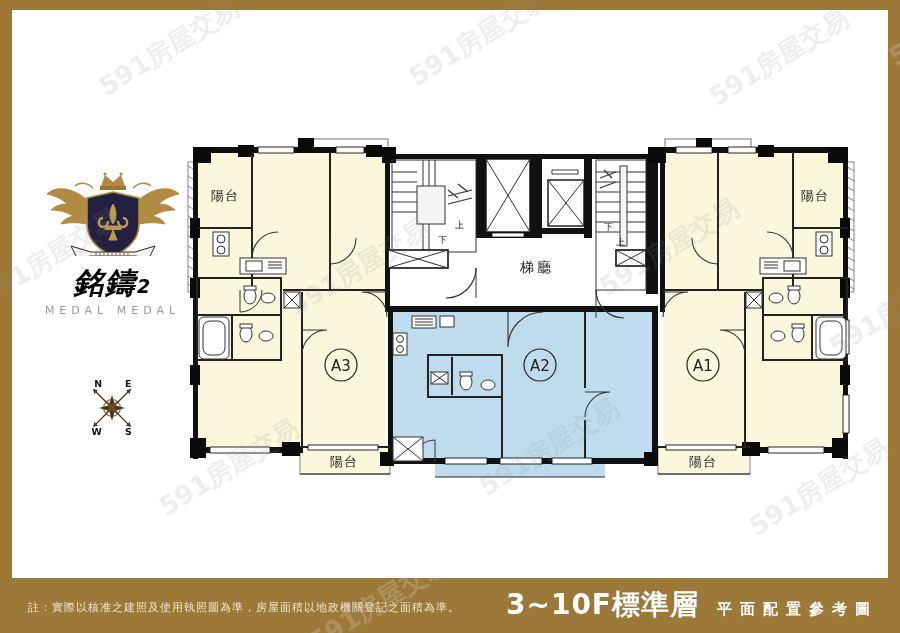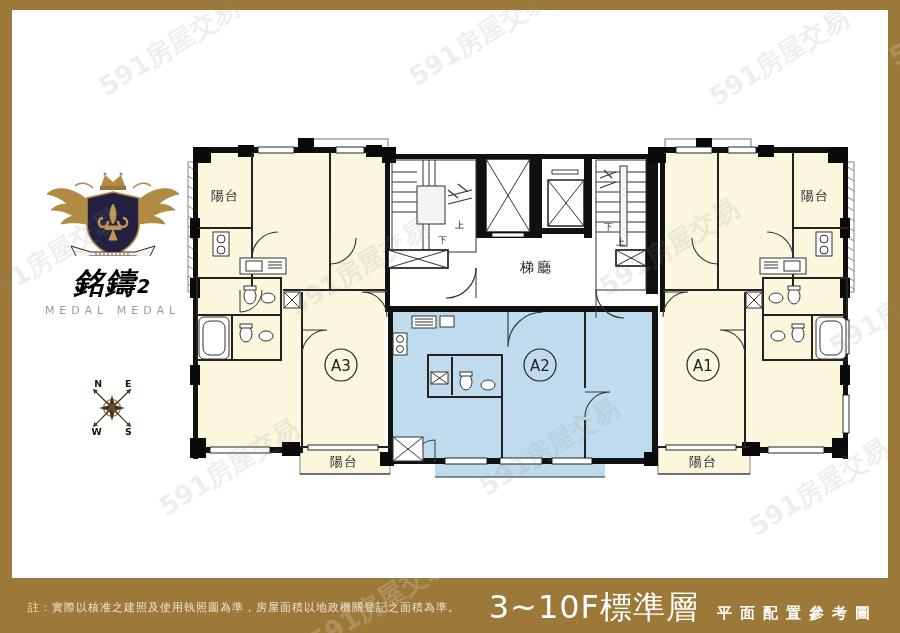--- a/index.html
+++ b/index.html
@@ -14,21 +14,21 @@
   .brand-sub{margin-top:8px;font-size:24px;font-weight:bold;color:#A8843C;letter-spacing:4px;}
   .brand-sub .bar{font-weight:normal;font-size:22px;color:#A8843C;padding:0 6px;}
   .compass{position:absolute;left:84px;top:378px;width:56px;height:58px;}
   
   .plan{position:absolute;left:185px;top:130px;}
   .plan text{font-family:"DejaVu Sans","Liberation Sans",sans-serif;fill:#222;}
   
   .footer{position:absolute;left:0;top:578px;width:900px;height:55px;background:#9C7839;}
   .footer-note{position:absolute;left:28px;top:22px;font-size:11px;color:#EFE6D2;letter-spacing:1px;}
   .footer-title{position:absolute;right:22px;top:8px;display:flex;align-items:baseline;gap:18px;color:#ffffff;}
-  .ft-big{font-size:32px;font-weight:normal;letter-spacing:1px;}
+  .ft-big{font-size:28px;font-weight:bold;letter-spacing:1px;}
   .ft-sub{font-size:15px;font-weight:bold;letter-spacing:8px;text-align:right;}
   
   .wm{position:absolute;font-size:26px;font-weight:bold;color:#8a8a8a;opacity:.14;transform:rotate(-32deg);pointer-events:none;white-space:nowrap;z-index:6;}
   .wm-light{color:#ffffff;opacity:.18;}
 </style>
 </head>
 <body>
 
 <div class="frame">
   <div class="canvas"></div>

